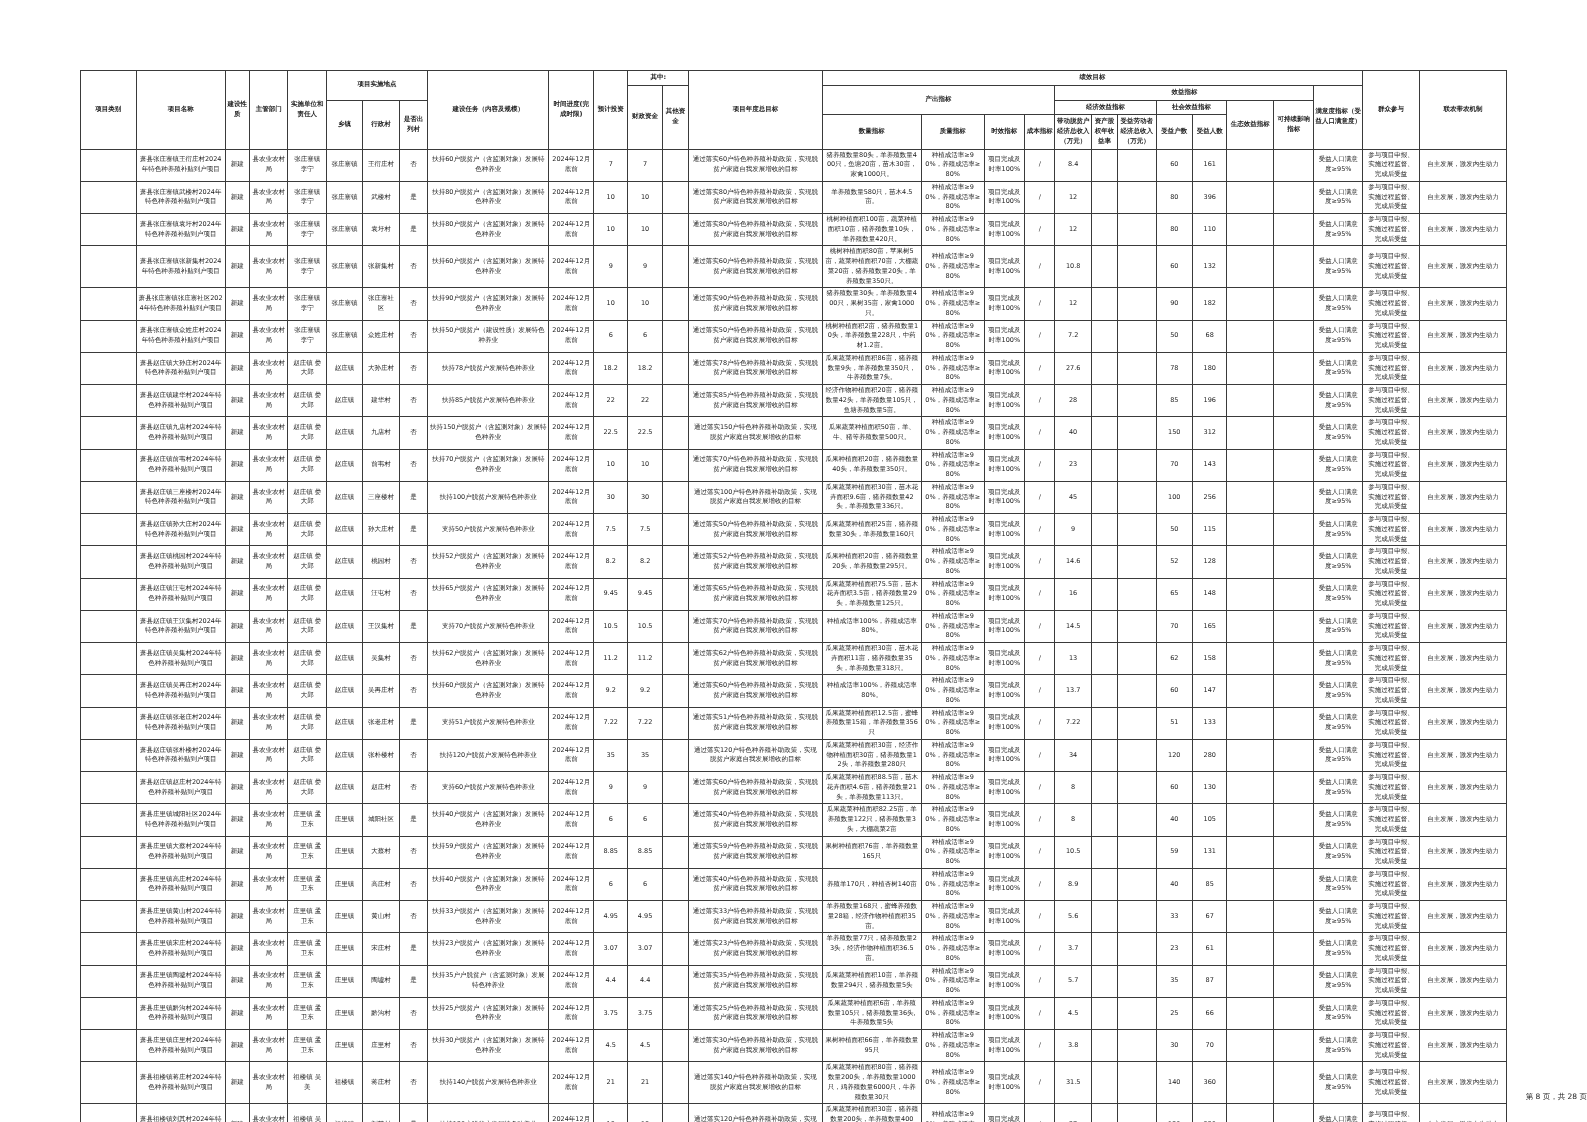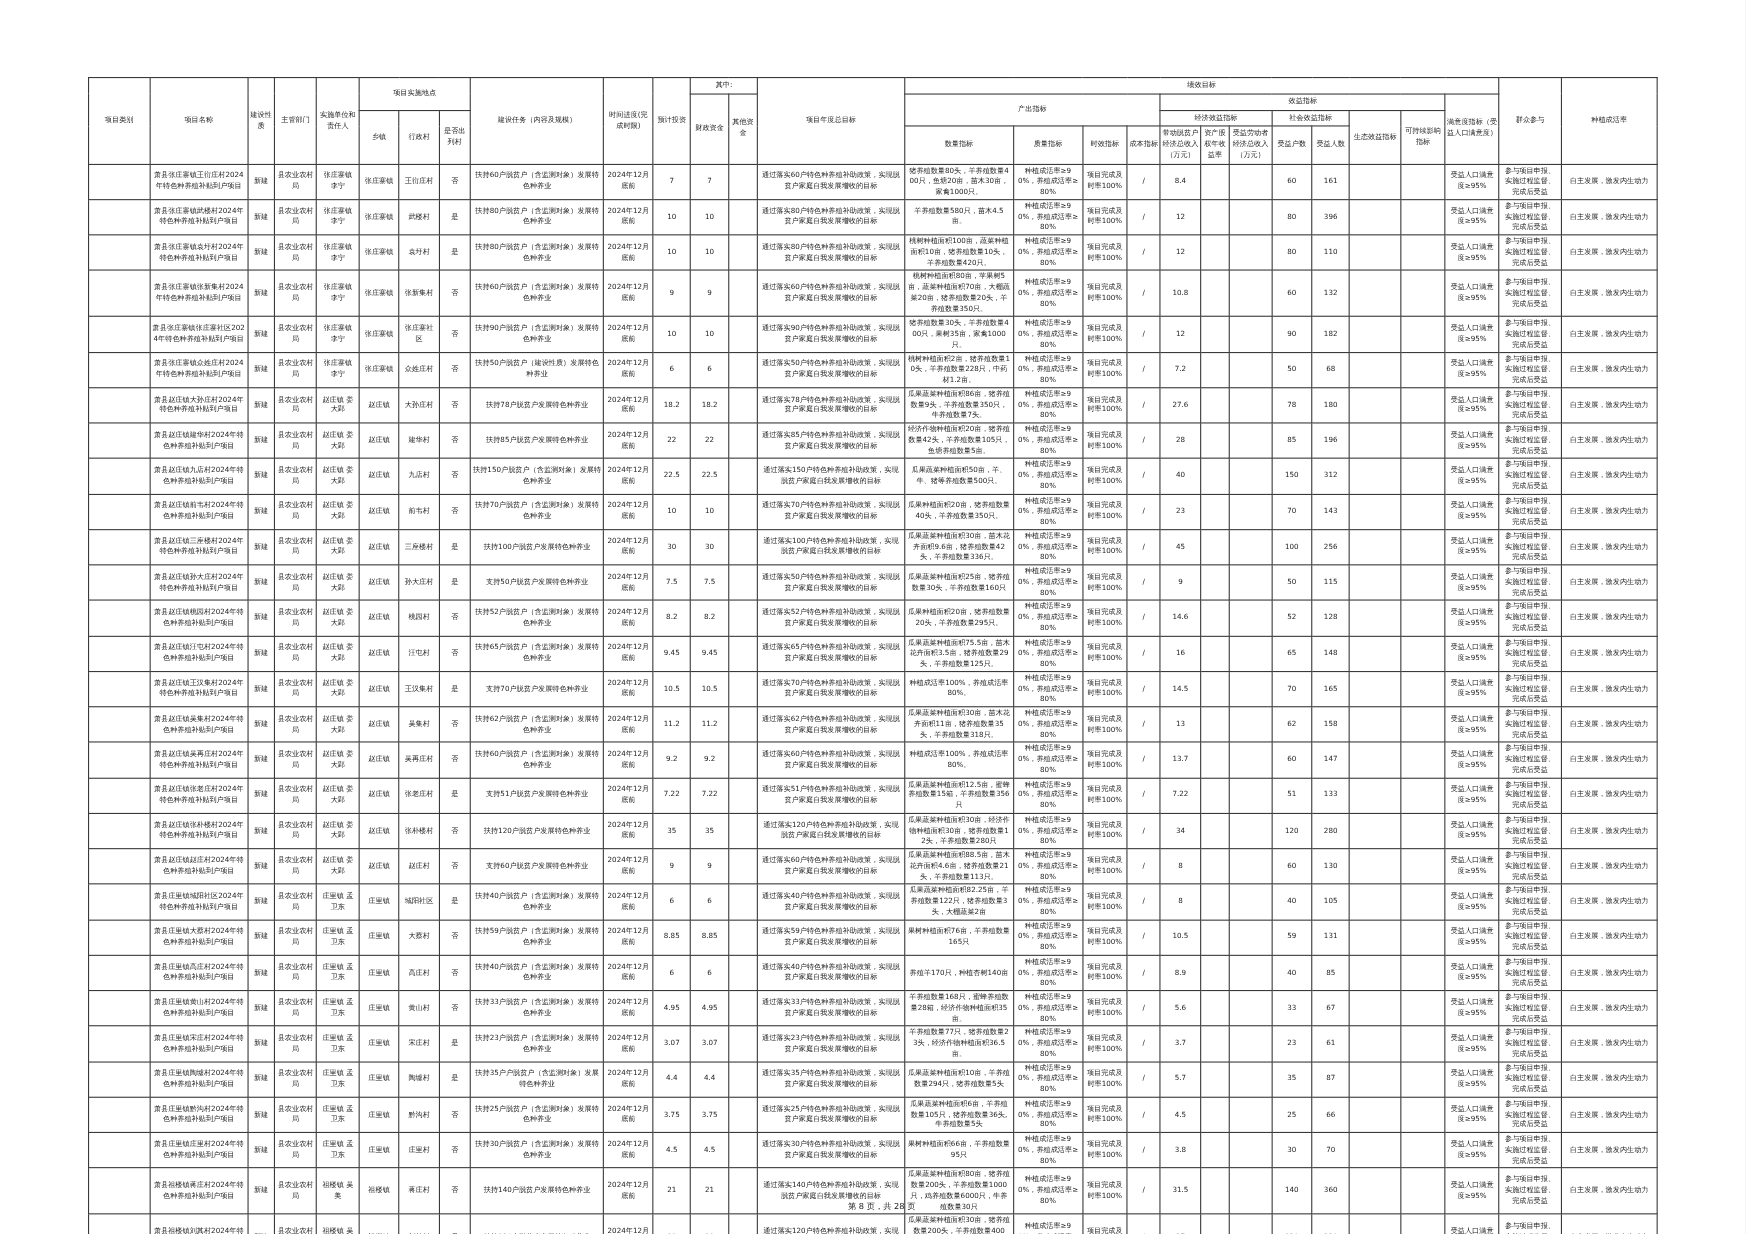--- a/index.html
+++ b/index.html
@@ -3,22 +3,22 @@
 <meta charset="utf-8">
 <style>
   html,body{margin:0;padding:0;background:#e8e8e8;}
   body{width:1587px;height:1122px;font-family:"DejaVu Sans",sans-serif;}
   .page{position:relative;width:1587px;height:1122px;background:#ffffff;overflow:hidden;}
   .table-wrap{position:absolute;left:80px;top:70px;}
   table{border-collapse:collapse;table-layout:fixed;width:1427px;}
   th,td{border:1px solid #3a3a3a;padding:1px 2px;text-align:center;vertical-align:middle;
         font-size:6.5px;line-height:1.5;color:#1c1c1c;font-weight:normal;
         word-break:break-all;overflow:hidden;}
-  thead th{font-weight:normal;padding:2px 1px;}
-  .footer{position:absolute;left:16px;right:0;bottom:20px;text-align:center;
+  thead th{font-weight:bold;padding:2px 1px;}
+  .footer{position:absolute;left:16px;right:0;bottom:20px;text-align:right;
           font-size:7.5px;color:#222;}
 </style>
 </head>
 <body>
 
 <div class="page">
   <div class="table-wrap">
     <table>
       <colgroup>
         <col style="width:55px">
@@ -58,21 +58,21 @@
           <th rowspan="4">主管部门</th>
           <th rowspan="4">实施单位和责任人</th>
           <th colspan="3" rowspan="2">项目实施地点</th>
           <th rowspan="4">建设任务（内容及规模）</th>
           <th rowspan="4">时间进度(完成时限)</th>
           <th rowspan="4">预计投资</th>
           <th colspan="2">其中:</th>
           <th rowspan="4">项目年度总目标</th>
           <th colspan="12">绩效目标</th>
           <th rowspan="4">群众参与</th>
-          <th rowspan="4">种植成活率</th>
+          <th rowspan="4">联农带农机制</th>
         </tr>
         <tr>
           <th rowspan="3">财政资金</th>
           <th rowspan="3">其他资金</th>
           <th colspan="4" rowspan="2">产出指标</th>
           <th colspan="7">效益指标</th>
           <th rowspan="3">满意度指标（受益人口满意度）</th>
         </tr>
         <tr>
           <th rowspan="2">乡镇</th>

